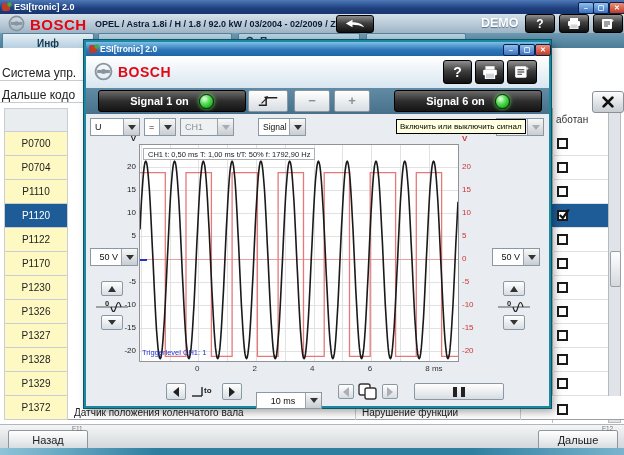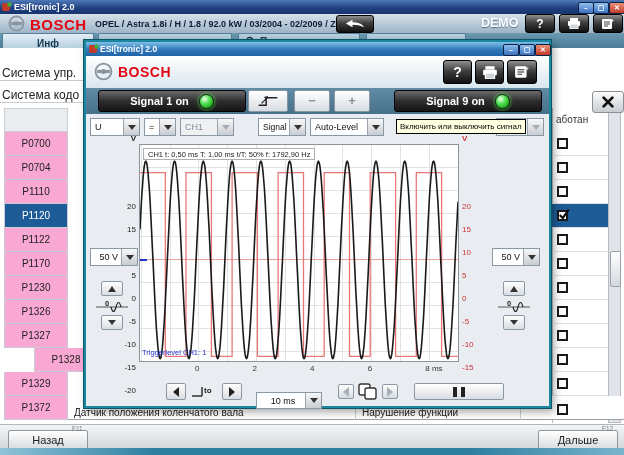--- a/index.html
+++ b/index.html
@@ -16,21 +16,21 @@
   .bosch-red{color:#e30613;font-weight:bold;letter-spacing:.5px;}
   .btn-dark{background:linear-gradient(#8f8f8f,#3e3e3e 45%,#101010);border:1px solid #000;border-radius:3px;color:#fff;display:flex;align-items:center;justify-content:center;}
   #tabrow{left:0;top:33px;width:624px;height:15px;background:linear-gradient(#6e9ab2,#4a7d98);border-bottom:1px solid #336078;}
   .tab{position:absolute;top:0;height:15px;border:1px solid #55809a;border-bottom:none;border-radius:2px 2px 0 0;display:flex;align-items:center;gap:4px;padding:0 6px;box-sizing:border-box;}
   .tab.lit{background:linear-gradient(#e4eff6,#b6cfdf);flex-direction:column;}
   .tab.mid{background:linear-gradient(#b7d0de,#8fb4c8);}
   .tab .lbl{font-size:10px;font-weight:bold;color:#15384e;white-space:nowrap;}
   #content-bg{left:0;top:48px;width:624px;height:376px;background:#fff;}
   .side-item{position:absolute;left:2px;font-size:12px;color:#222;white-space:nowrap;}
   .side-rule{position:absolute;left:0;width:84px;height:1px;background:#c7ccd1;}
-  .code-cell{position:absolute;left:4px;width:64px;height:24px;box-sizing:border-box;border:1px solid #c9ced3;border-top:none;background:#f9a8d4;color:#222;font-size:10px;display:flex;align-items:center;justify-content:center;}
+  .code-cell{position:absolute;left:4px;width:64px;height:24px;box-sizing:border-box;border:1px solid #c9ced3;border-top:none;background:#fef9c3;color:#222;font-size:10px;display:flex;align-items:center;justify-content:center;}
   .code-cell.sel{background:#1d5c96;color:#fff;}
   .chk-row{position:absolute;left:552px;width:56px;height:24px;box-sizing:border-box;border-bottom:1px solid #dde1e4;}
   .chk-row.sel{background:#1d5c96;}
   .chk{position:absolute;left:5px;top:6px;width:11px;height:11px;box-sizing:border-box;border:2px solid #1a1a1a;background:#fff;}
   .chk svg{position:absolute;left:-1px;top:-3px;width:12px;height:12px;}
   #tbl-header-left{left:4px;top:108px;width:64px;height:24px;background:#e9edf0;border:1px solid #c9ced3;box-sizing:border-box;}
   #chk-col-line{left:552px;top:108px;width:1px;height:315px;background:#b9bfc5;}
   #scrollbar{left:608px;top:108px;width:13px;height:315px;background:#e0e4e8;border:1px solid #b5bac0;box-sizing:border-box;}
   #scroll-thumb{left:1px;top:142px;width:9px;height:34px;background:linear-gradient(#ffffff,#d4d9de);border:1px solid #9aa0a8;border-radius:2px;}
   #close-x{left:592px;top:91px;width:30px;height:20px;background:linear-gradient(#fdfdfd,#c8cdd2);border:1px solid #8a9098;border-radius:3px;display:flex;align-items:center;justify-content:center;}
@@ -55,21 +55,21 @@
   .dd .val{flex:1;font-size:9px;color:#111;display:flex;align-items:center;padding-left:4px;white-space:nowrap;overflow:hidden;}
   .dd .ab{width:15px;border-left:1px solid #9aa4ae;background:linear-gradient(#f8f8f8,#c8cdd2);display:flex;align-items:center;justify-content:center;}
   .tri{width:0;height:0;border-left:4px solid transparent;border-right:4px solid transparent;border-top:5px solid #333;}
   .dd.dis{background:#eef0f2;}
   .dd.dis .val{color:#8a9098;}
   .dd.dis .tri{border-top-color:#a7adb3;}
   #tooltip{left:310px;top:77px;height:15px;box-sizing:border-box;background:#ffffe1;border:1px solid #000;font-size:8px;color:#000;display:flex;align-items:center;padding:0 3px;white-space:nowrap;z-index:40;}
   #plot{left:53px;top:102px;width:318px;height:216px;background:#fff;border:1px solid #8f9398;box-sizing:content-box;}
   #meas{left:57px;top:106px;height:12px;box-sizing:border-box;background:#fff;border:1px solid #aab0b6;font-size:7.5px;color:#222;display:flex;align-items:center;padding:0 4px;white-space:nowrap;}
   #trig-note{left:56px;top:306px;font-size:7.5px;color:#2233cc;white-space:nowrap;}
-  .ylab{position:absolute;width:26px;font-size:8px;text-align:right;color:#222;margin-top:40px;}
+  .ylab{position:absolute;width:26px;font-size:8px;text-align:right;color:#222;}
   .ylab.r{text-align:left;color:#cc3333;}
   .xlab{position:absolute;top:322px;font-size:8px;color:#333;white-space:nowrap;}
   .vunit{position:absolute;font-size:8px;font-weight:bold;}
   .nudge{position:absolute;width:22px;height:15px;}
   .nudge .tri{transform:scale(1);}
   .tri.up{border-top:none;border-bottom:6px solid #333;}
   #scope-toolbar .b{position:absolute;top:341px;}
   .arr{width:0;height:0;border-top:5px solid transparent;border-bottom:5px solid transparent;}
   .arr.l{border-right:6px solid #222;}
   .arr.r{border-left:6px solid #222;}
@@ -150,36 +150,36 @@
         </svg>
       <span class="lbl">Поиск</span>
     </div>
     <div class="tab mid" style="left:366px;width:100px"></div>
   </div>
 
   <div class="abs" id="content-bg"></div>
 
   <span class="abs side-item" style="top:66px">Система упр.</span>
   <div class="abs side-rule" style="top:80px"></div>
-  <span class="abs side-item" style="top:88px">Система кодо</span>
+  <span class="abs side-item" style="top:88px">Дальше кодо</span>
   <div class="abs side-rule" style="top:102px"></div>
 
   <div class="abs" id="tbl-header-left"></div>
   <span class="abs" style="left:556px;top:114px;font-size:10px;color:#333">аботан</span>
   <div id="code-col">
       <div class="abs code-cell" style="top: 132px;">P0700</div>
       <div class="abs code-cell" style="top: 156px;">P0704</div>
       <div class="abs code-cell" style="top: 180px;">P1110</div>
       <div class="abs code-cell sel" style="top: 204px;">P1120</div>
       <div class="abs code-cell" style="top: 228px;">P1122</div>
       <div class="abs code-cell" style="top: 252px;">P1170</div>
       <div class="abs code-cell" style="top: 276px;">P1230</div>
       <div class="abs code-cell" style="top: 300px;">P1326</div>
       <div class="abs code-cell" style="top: 324px;">P1327</div>
-      <div class="abs code-cell" style="top: 348px; margin-left: 30px;">P1328</div>
+      <div class="abs code-cell" style="top: 348px;">P1328</div>
       <div class="abs code-cell" style="top: 372px;">P1329</div>
       <div class="abs code-cell" style="top: 396px;">P1372</div>
     </div>
   <div class="abs" id="chk-col-line"></div>
   <div id="chk-col">
       <div class="chk-row" style="top: 132px;">
         <div class="chk"></div>
       </div>
       <div class="chk-row" style="top: 156px;">
         <div class="chk"></div>
@@ -301,21 +301,21 @@
             <path d="M13 1 l-4.5 1 l3 3 z" fill="#222"></path>
           </svg>
       </div>
       <div class="abs btn-light" style="left:208px;top:2px;width:36px;height:22px">
           <span class="pm">−</span>
         </div>
       <div class="abs btn-light" style="left:248px;top:2px;width:36px;height:22px">
           <span class="pm">+</span>
         </div>
       <div class="sig-btn" style="left:308px">
-        <span>Signal 9 on</span>
+        <span>Signal 6 on</span>
         <span class="led"></span>
       </div>
     </div>
 
     <div class="dd" style="left:4px;top:76px;width:50px">
       <span class="val">U</span>
         <span class="ab">
           <i class="tri"></i>
         </span>
     </div>
@@ -326,26 +326,20 @@
         </span>
     </div>
     <div class="dd dis" style="left:94px;top:76px;width:54px">
       <span class="val">CH1</span>
         <span class="ab">
           <i class="tri"></i>
         </span>
     </div>
     <div class="dd" style="left:172px;top:76px;width:48px">
       <span class="val" style="font-size:8.5px">Signal 1</span>
-        <span class="ab">
-          <i class="tri"></i>
-        </span>
-    </div>
-    <div class="dd" style="left:224px;top:76px;width:74px">
-      <span class="val">Auto-Level</span>
         <span class="ab">
           <i class="tri"></i>
         </span>
     </div>
     <div class="dd dis" style="left:410px;top:76px;width:48px">
       <span class="val">CH2</span>
         <span class="ab">
           <i class="tri"></i>
         </span>
     </div>

